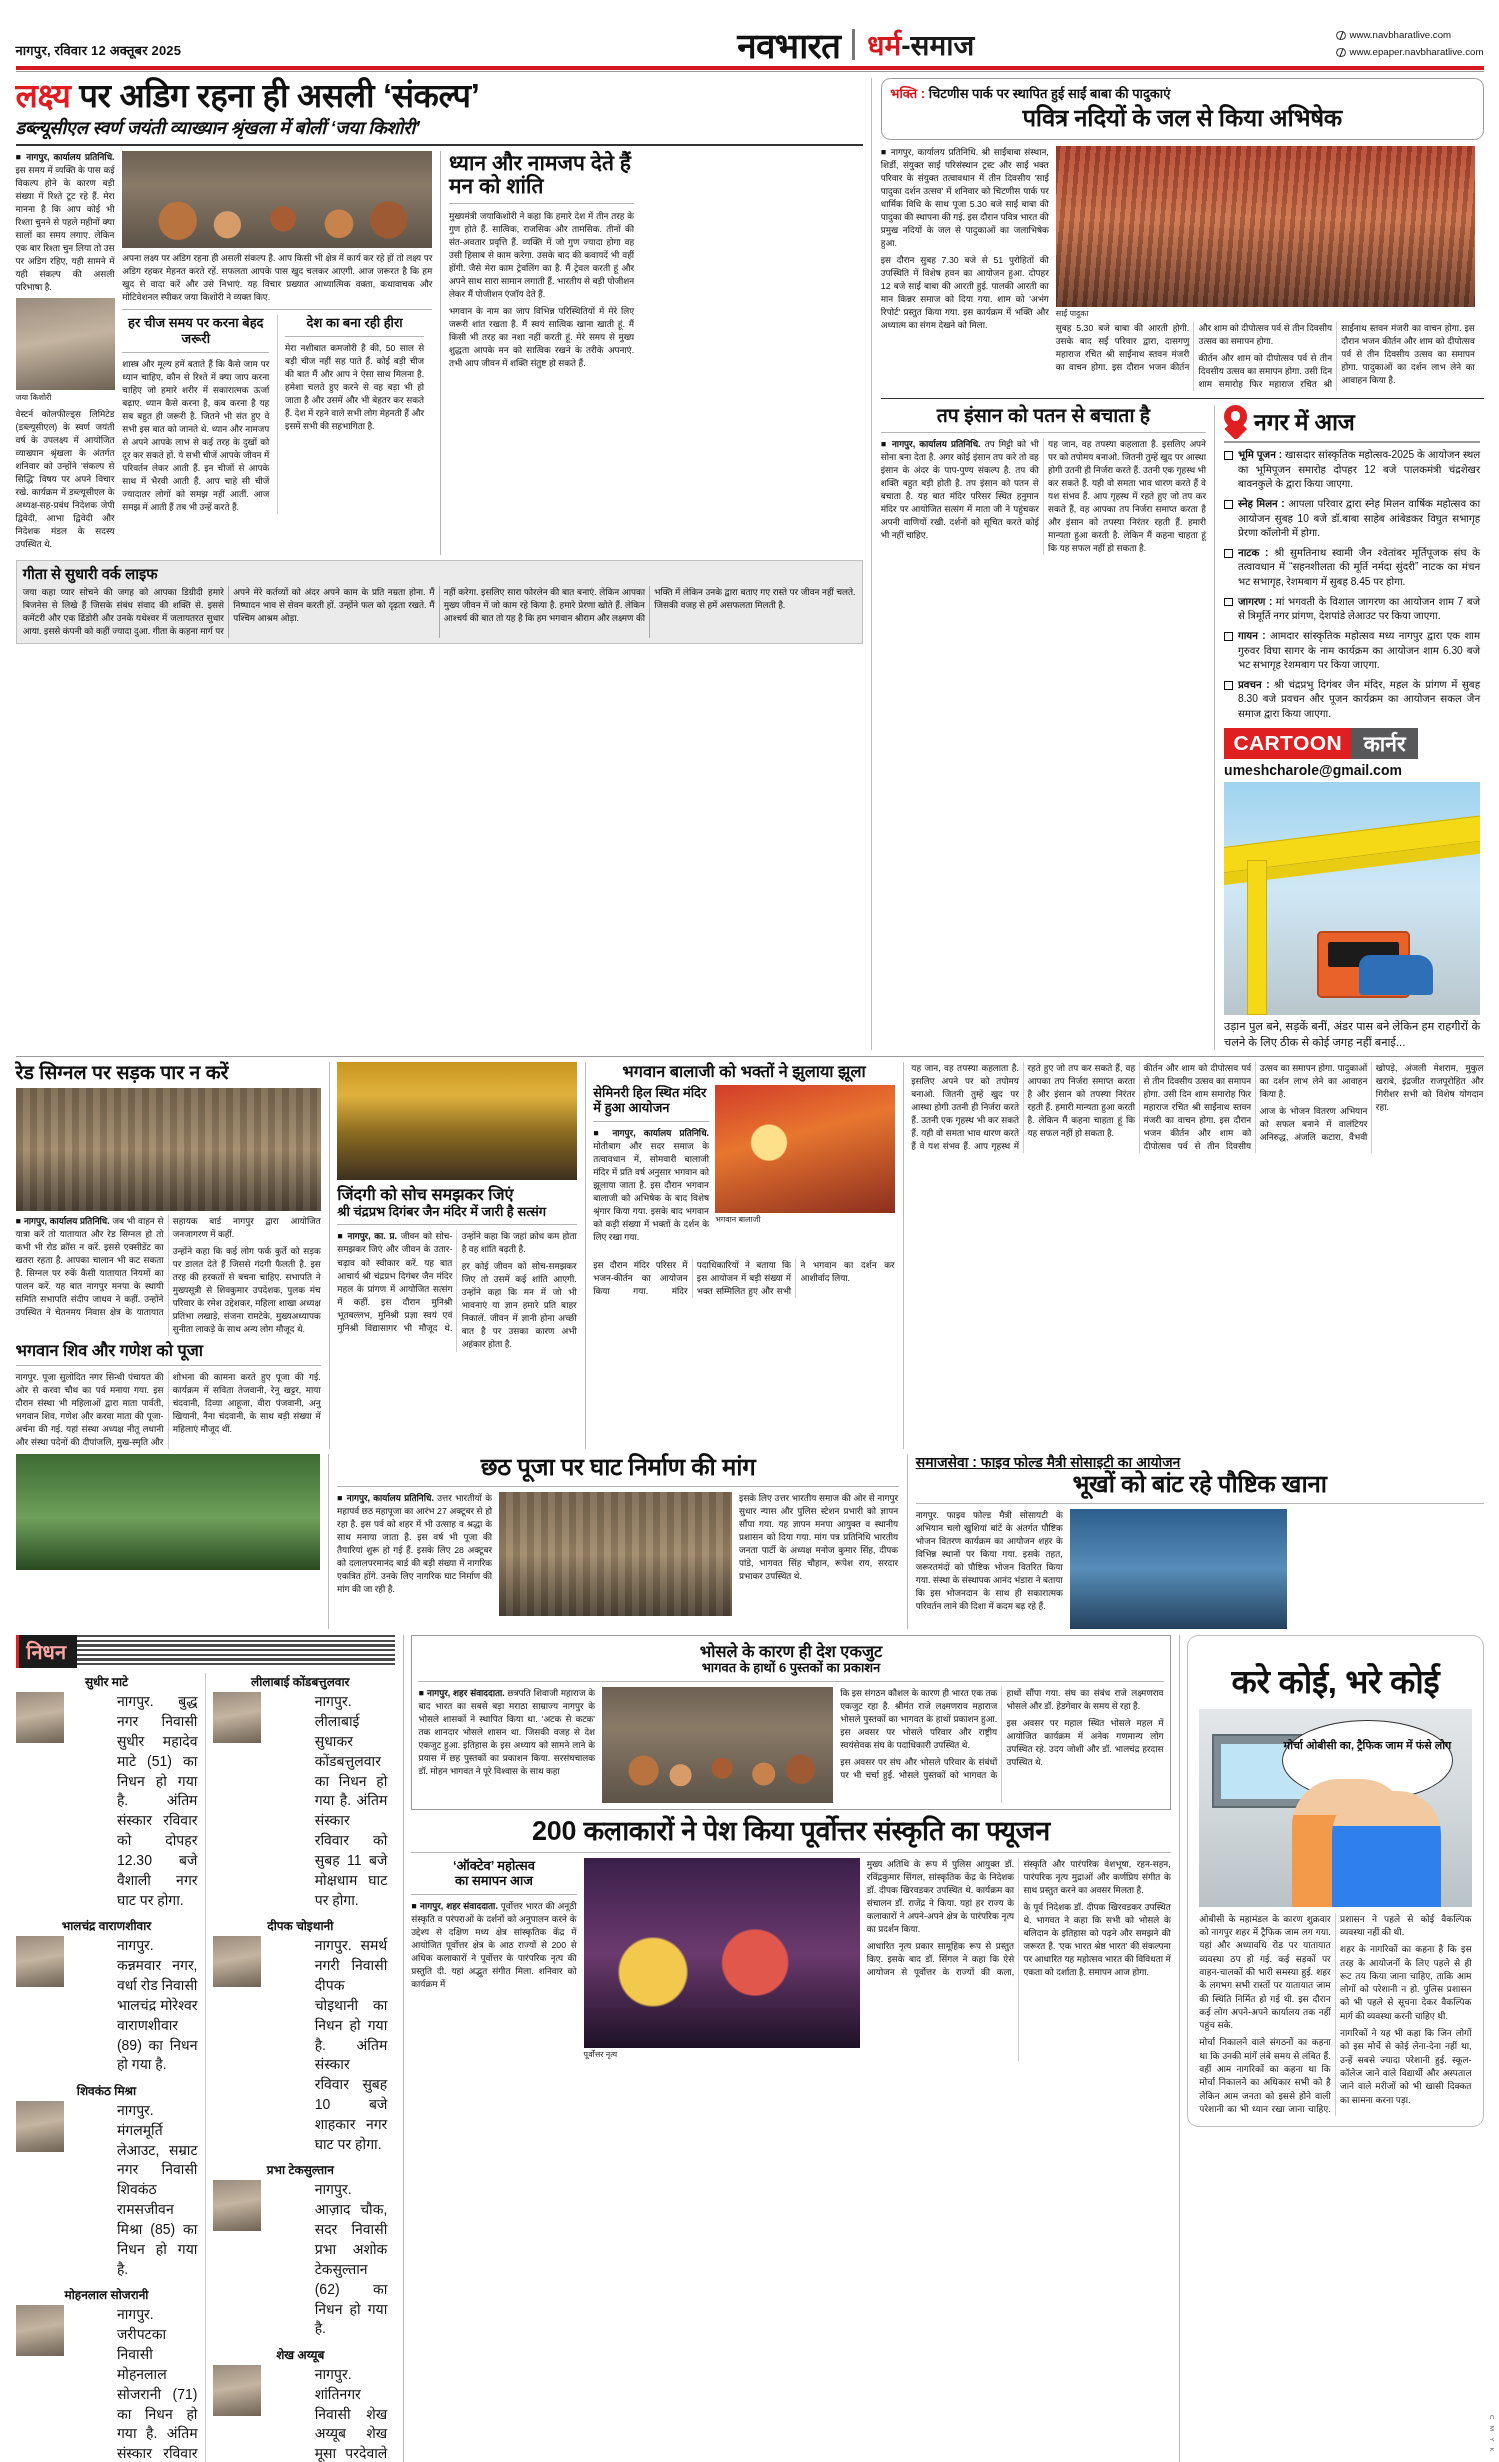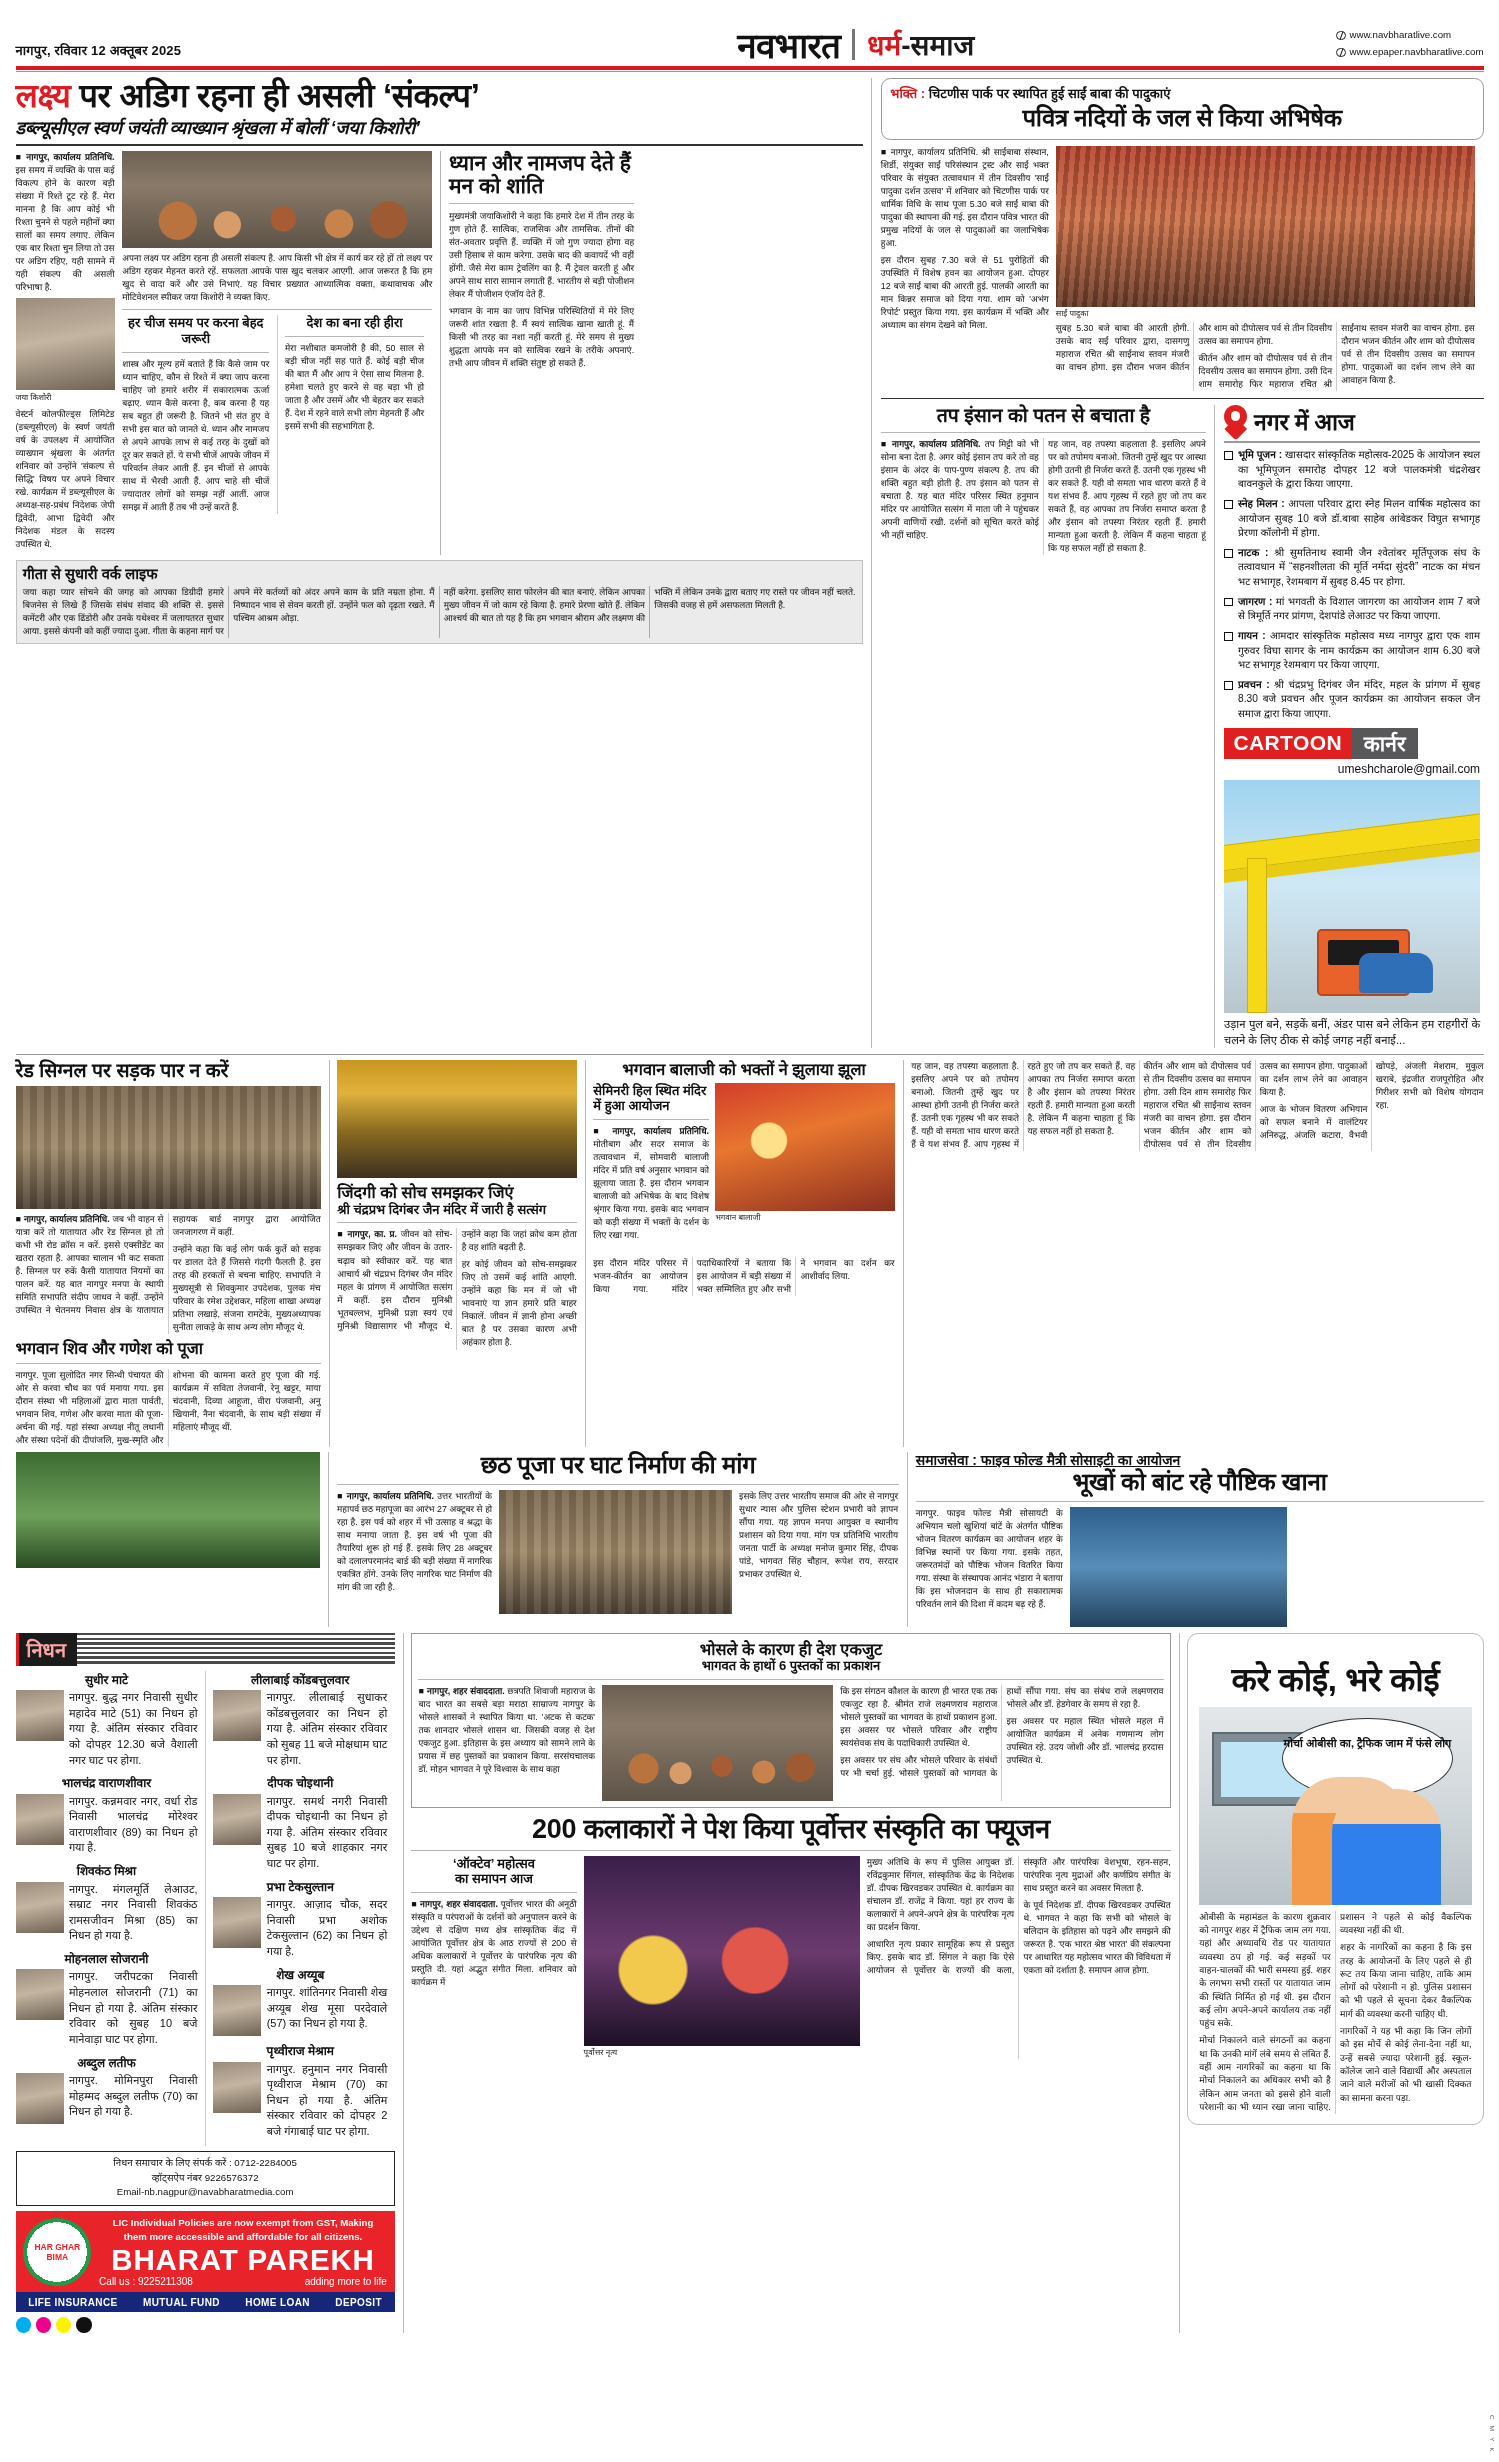--- a/index.html
+++ b/index.html
@@ -109,21 +109,21 @@
   .nma-item { display: flex; gap: 5.4px; margin-bottom: 5.4px; font-size: 10.2px; line-height: 1.42; text-align: justify;}
   .nma-bullet { flex: 0 0 auto; width: 8.5px; height: 8.5px; border: 1.6px solid #111; margin-top: 3.1px; }
   .nma-item b { font-weight: 900; }
 
   
   .cartoon-bar { display: flex; height: 31px; margin-top: 6.2px; }
   .cb-red { background: #e02020; color: #fff; font-size: 21px; font-weight: 700; letter-spacing: 0.4px;
             display:flex; align-items:center; justify-content:center; padding: 0 9.3px; }
   .cb-grey { background: #58585a; color: #fff; font-size: 21px; font-weight: 900;
             display:flex; align-items:center; justify-content:center; padding: 0 12.4px; }
-  .cart-mail { font-size: 12px; text-align: right; padding: 3.9px 0 3.1px; }
+  .cart-mail { font-size: 14px; text-align: left; padding: 3.9px 0 3.1px; font-weight: bold; }
   .cart-img { height: 233px; background:
       linear-gradient(180deg,#9fd3ef 0%, #cfe8f6 45%, #b9c6cc 100%); position: relative; overflow:hidden; }
   .flyover { position:absolute; left:-15.5px; top:45px; width:357px; height:26px; background:#f5d916;
              border:1.6px solid #cbb10e; transform: rotate(-7deg); }
   .flyover2 { position:absolute; left:-15.5px; top:71px; width:357px; height:12.4px; background:#e8cc12; transform: rotate(-7deg); }
   .pillar { position:absolute; left:23px; top:78px; width:20px; height:155px; background:#f5d916; border:1.6px solid #cbb10e;}
   .bus { position:absolute; left:93px; bottom:17px; width:93px; height:67px; background:#e8622a; border:2.3px solid #b8471b; border-radius:4.7px;}
   .bus .win { position:absolute; left:9.3px; top:9.3px; width:71px; height:25px; background:#1b1b1b; border-radius:2.3px;}
   .carb { position:absolute; right:47px; bottom:20px; width:74px; height:40px; background:#2e6fb7; border-radius: 11px 15.5px 3.9px 3.9px;}
   .cart-cap { font-size: 11.3px; line-height: 1.35; text-align: justify; margin-top: 4.7px; }
@@ -145,21 +145,21 @@
             background: linear-gradient(180deg,#f2c9a0 0 30%, #2f80ed 30% 100%); border-radius: 43px 43px 0 0;}
 
   
   .nidhan-head { display: flex; align-items: stretch; height: 33px; margin-bottom: 4.7px; }
   .nh-black { background: #1b1b1b; color: #fca5a5; font-size: 20px; font-weight: 900; display:flex; align-items:center;
               padding: 0 11px 0 7.8px; border-left: 3.9px solid #e02020; }
   .nh-lines { flex:1; background: repeating-linear-gradient(180deg,#4a4a4a 0 2.3px, #fff 2.3px 4.7px); }
   .ob { display: flex; gap: 5.4px; margin-bottom: 6.2px; }
   .ob-photo { flex: 0 0 auto; width: 48px; height: 51px; }
   .ob-name { font-size: 12px; font-weight: 900; text-align: center; margin-bottom: 2.3px; }
-  .ob-text { font-size: 11px; line-height: 1.42; text-align: justify; }
+  .ob-text { font-size: 14px; line-height: 1.42; text-align: justify; margin-left: 48px; }
   .nidhan-contact { border: 1.2px solid #222; padding: 4.7px 6.2px; font-size: 9.7px; text-align: center; line-height:1.5; margin-top: 4.7px;}
 
   
   .bp { margin-top: 5.4px; }
   .bp-main { background: #e8232a; padding: 6.2px 7.8px 4.7px; display:flex; align-items:center; gap: 7.8px; }
   .bp-logo { flex:0 0 auto; width: 68px; height: 68px; border-radius: 50%;
              background: radial-gradient(circle, #fff 0 62%, #1f9c4a 62% 74%, #fff 74% 100%); position: relative; }
   .bp-logo span { position:absolute; left:50%; top:50%; transform: translate(-50%,-50%); font-size: 8.5px; font-weight: 900;
                   color:#e8232a; text-align:center; line-height:1.1; width: 48px;}
   .bp-right { flex:1; color:#fff; }

